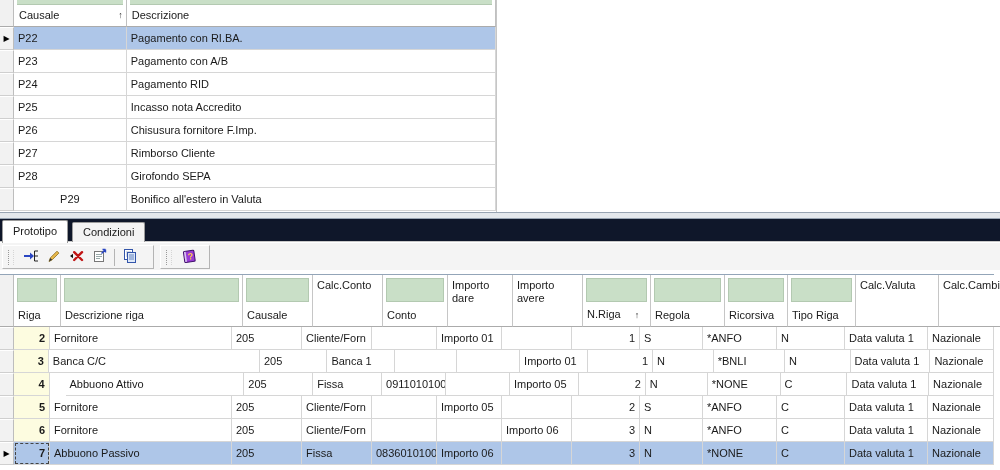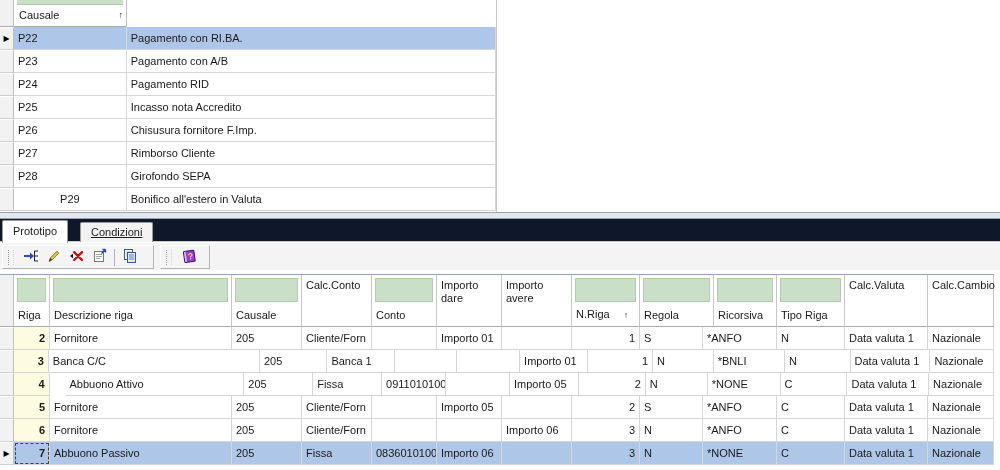--- a/index.html
+++ b/index.html
@@ -33,21 +33,21 @@
     background:#e4e8ec;border-top:1px solid #98a4b2;border-bottom:1px solid #98a4b2;box-sizing:border-box;}
 
   
   .tabstrip{position:absolute;left:0;top:219px;width:1000px;height:23px;background:#0f172a;
     border-bottom:1px solid #c9c9c9;box-sizing:border-box;}
   .tab{position:absolute;box-sizing:border-box;height:20px;line-height:18px;padding:0 10px;
     border:1px solid #9b9b9b;border-bottom:none;background:#f3f3f3;top:3px;
     border-radius:2px 2px 0 0;color:#1a1a1a;}
   .tab.active{background:#fff;top:1px;height:23px;z-index:2;line-height:20px;}
   .tab-prototipo{left:2px;}
-  .tab-condizioni{left:80px;text-decoration:underline;}
+  .tab-condizioni{left:72px;}
 
   
   .toolbar{position:absolute;left:0;top:242px;width:1000px;height:28px;background:#f4f4f4;
     border-top:1px solid #fff;box-sizing:border-box;}
   .toolgroup{position:absolute;top:2px;height:24px;box-sizing:border-box;background:#f4f4f4;
     border:1px solid;border-color:#ffffff #b4b4b4 #b4b4b4 #ffffff;
     display:flex;align-items:center;padding:0 4px;}
   .tg1{left:2px;width:152px;}
   .tg2{left:160px;width:50px;}
   .grip{width:4px;height:15px;border-left:1px dotted #9a9a9a;border-right:1px dotted #d5d5d5;margin:0 5px 0 1px;flex:none;}
@@ -76,20 +76,24 @@
 <div class="screen">
 
   <div class="top-grid">
     <div class="hrow hrow-top" id="tg-header">
         <div class="hsel"></div>
         <div class="hcol" style="width: 113px;">
           <div class="strip"></div>
           <div class="hlabel">Causale</div>
           <div class="sort">↑</div>
         </div>
+        <div class="hcol" style="width: 370px;">
+          <div class="strip"></div>
+          <div class="hlabel">Descrizione</div>
+        </div>
       </div>
     <div id="tg-body">
         <div class="grow selected">
           <div class="selcell">
             <div class="marker">▶</div>
           </div>
           <div class="gcell" style="width: 113px;">P22</div>
           <div class="gcell" style="width: 370px;">Pagamento con RI.BA.</div>
         </div>
         <div class="grow">
@@ -198,21 +202,21 @@
             </g>
           </svg>
         </span>
       </div>
     </div>
   </div>
 
   <div class="bottom-grid">
     <div class="hrow" id="bg-header">
         <div class="bh-sel"></div>
-        <div class="bh-col" style="width: 36px;">
+        <div class="bh-col" style="width: 47px;">
           <div class="bh-filter"></div>
           <div class="bh-label bottom">Riga</div>
         </div>
         <div class="bh-col" style="width: 182px;">
           <div class="bh-filter"></div>
           <div class="bh-label bottom">Descrizione riga</div>
         </div>
         <div class="bh-col" style="width: 70px;">
           <div class="bh-filter"></div>
           <div class="bh-label bottom">Causale</div>

